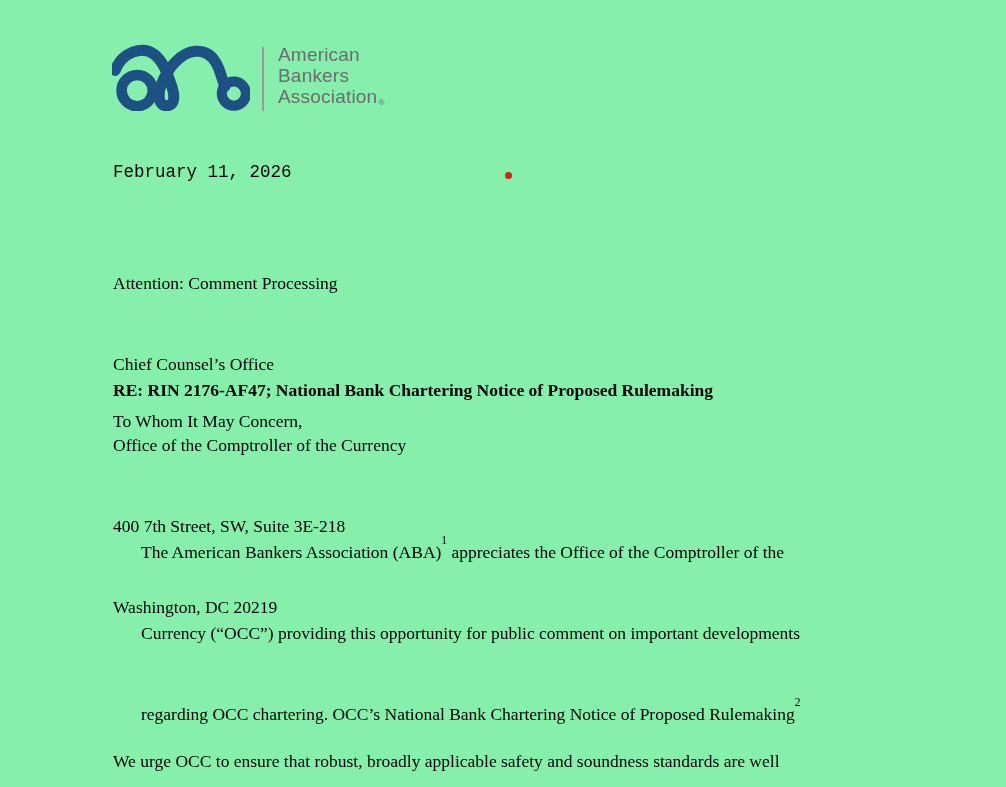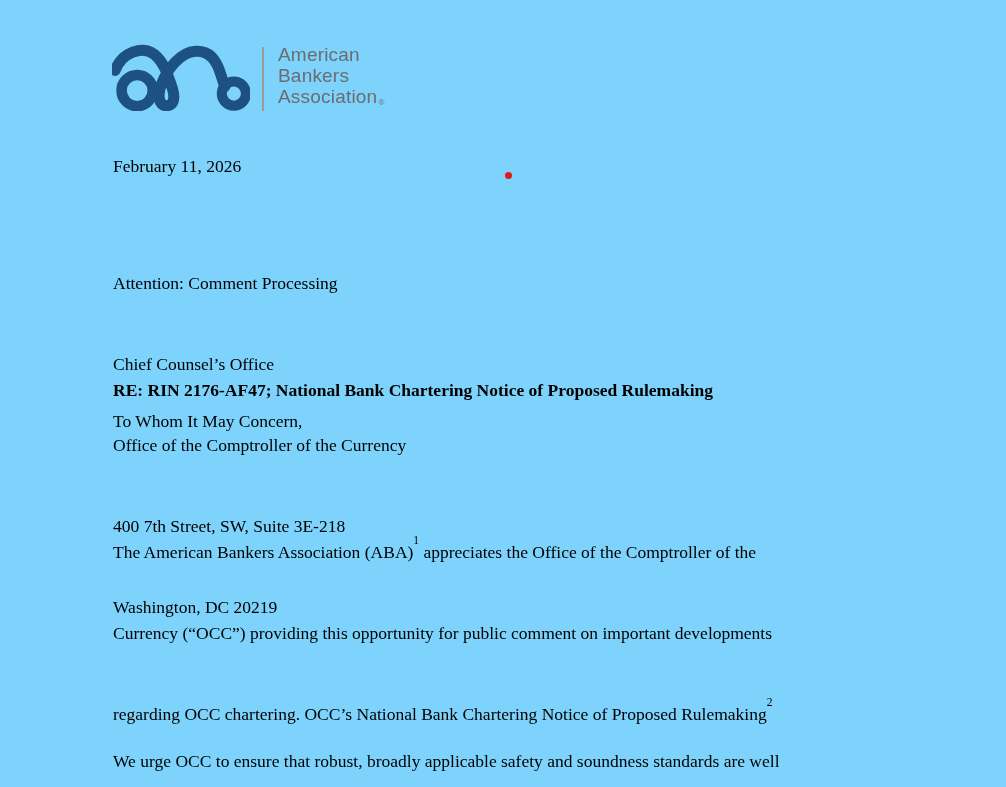--- a/index.html
+++ b/index.html
@@ -1,49 +1,49 @@
 <!DOCTYPE html>
 <html><head>
 <meta charset="utf-8">
 <style>
   html, body { margin: 0; padding: 0; background: #e8e8e8; }
   .page {
     position: relative;
     width: 1006px;
     height: 787px;
-    background: #7dd3fc;
+    background: #86efac;
     overflow: hidden;
     font-family: "Liberation Serif", serif;
     color: #000000;
   }
   
   .logo-mark { position: absolute; left: 112px; top: 44px; }
   .logo-divider {
     position: absolute; left: 262px; top: 47px;
     width: 2px; height: 64px; background: #9b9b9b;
   }
   .logo-text {
     position: absolute; left: 278px; top: 45px;
     font-family: "Liberation Sans", sans-serif;
     font-size: 19px; line-height: 20.8px;
     color: #6b6c6e; letter-spacing: 0.2px;
   }
   .logo-text .reg { font-size: 8px; vertical-align: -2px; margin-left: 1px; }
   
   .txt { font-size: 17.5px; line-height: 27px; white-space: pre; }
-  .date       { position: absolute; left: 113px; top: 153px; }
+  .date       { position: absolute; left: 113px; top: 159px; font-family: Liberation Mono, monospace; }
   .red-dot    {
     position: absolute; left: 505px; top: 172px;
     width: 7px; height: 7px; border-radius: 50%; background: #df1b1b;
   }
   .address    { position: absolute; left: 113px; top: 216px; }
   .subject    { position: absolute; left: 113px; top: 377px; font-weight: bold; }
   .salutation { position: absolute; left: 113px; top: 408px; }
   .para-1     { position: absolute; left: 113px; top: 485px; }
-  .para-1 .ln { line-height: 26.8px; }
+  .para-1 .ln { line-height: 26.8px; margin-left: 28px; }
   .para-2     { position: absolute; left: 113px; top: 694px; }
   .para-2 .ln { line-height: 26.8px; text-align: right; }
   sup.fn {
     font-size: 11.5px; line-height: 0;
     position: relative; top: -7px;
   }
 </style>
 </head>
 <body>
 

